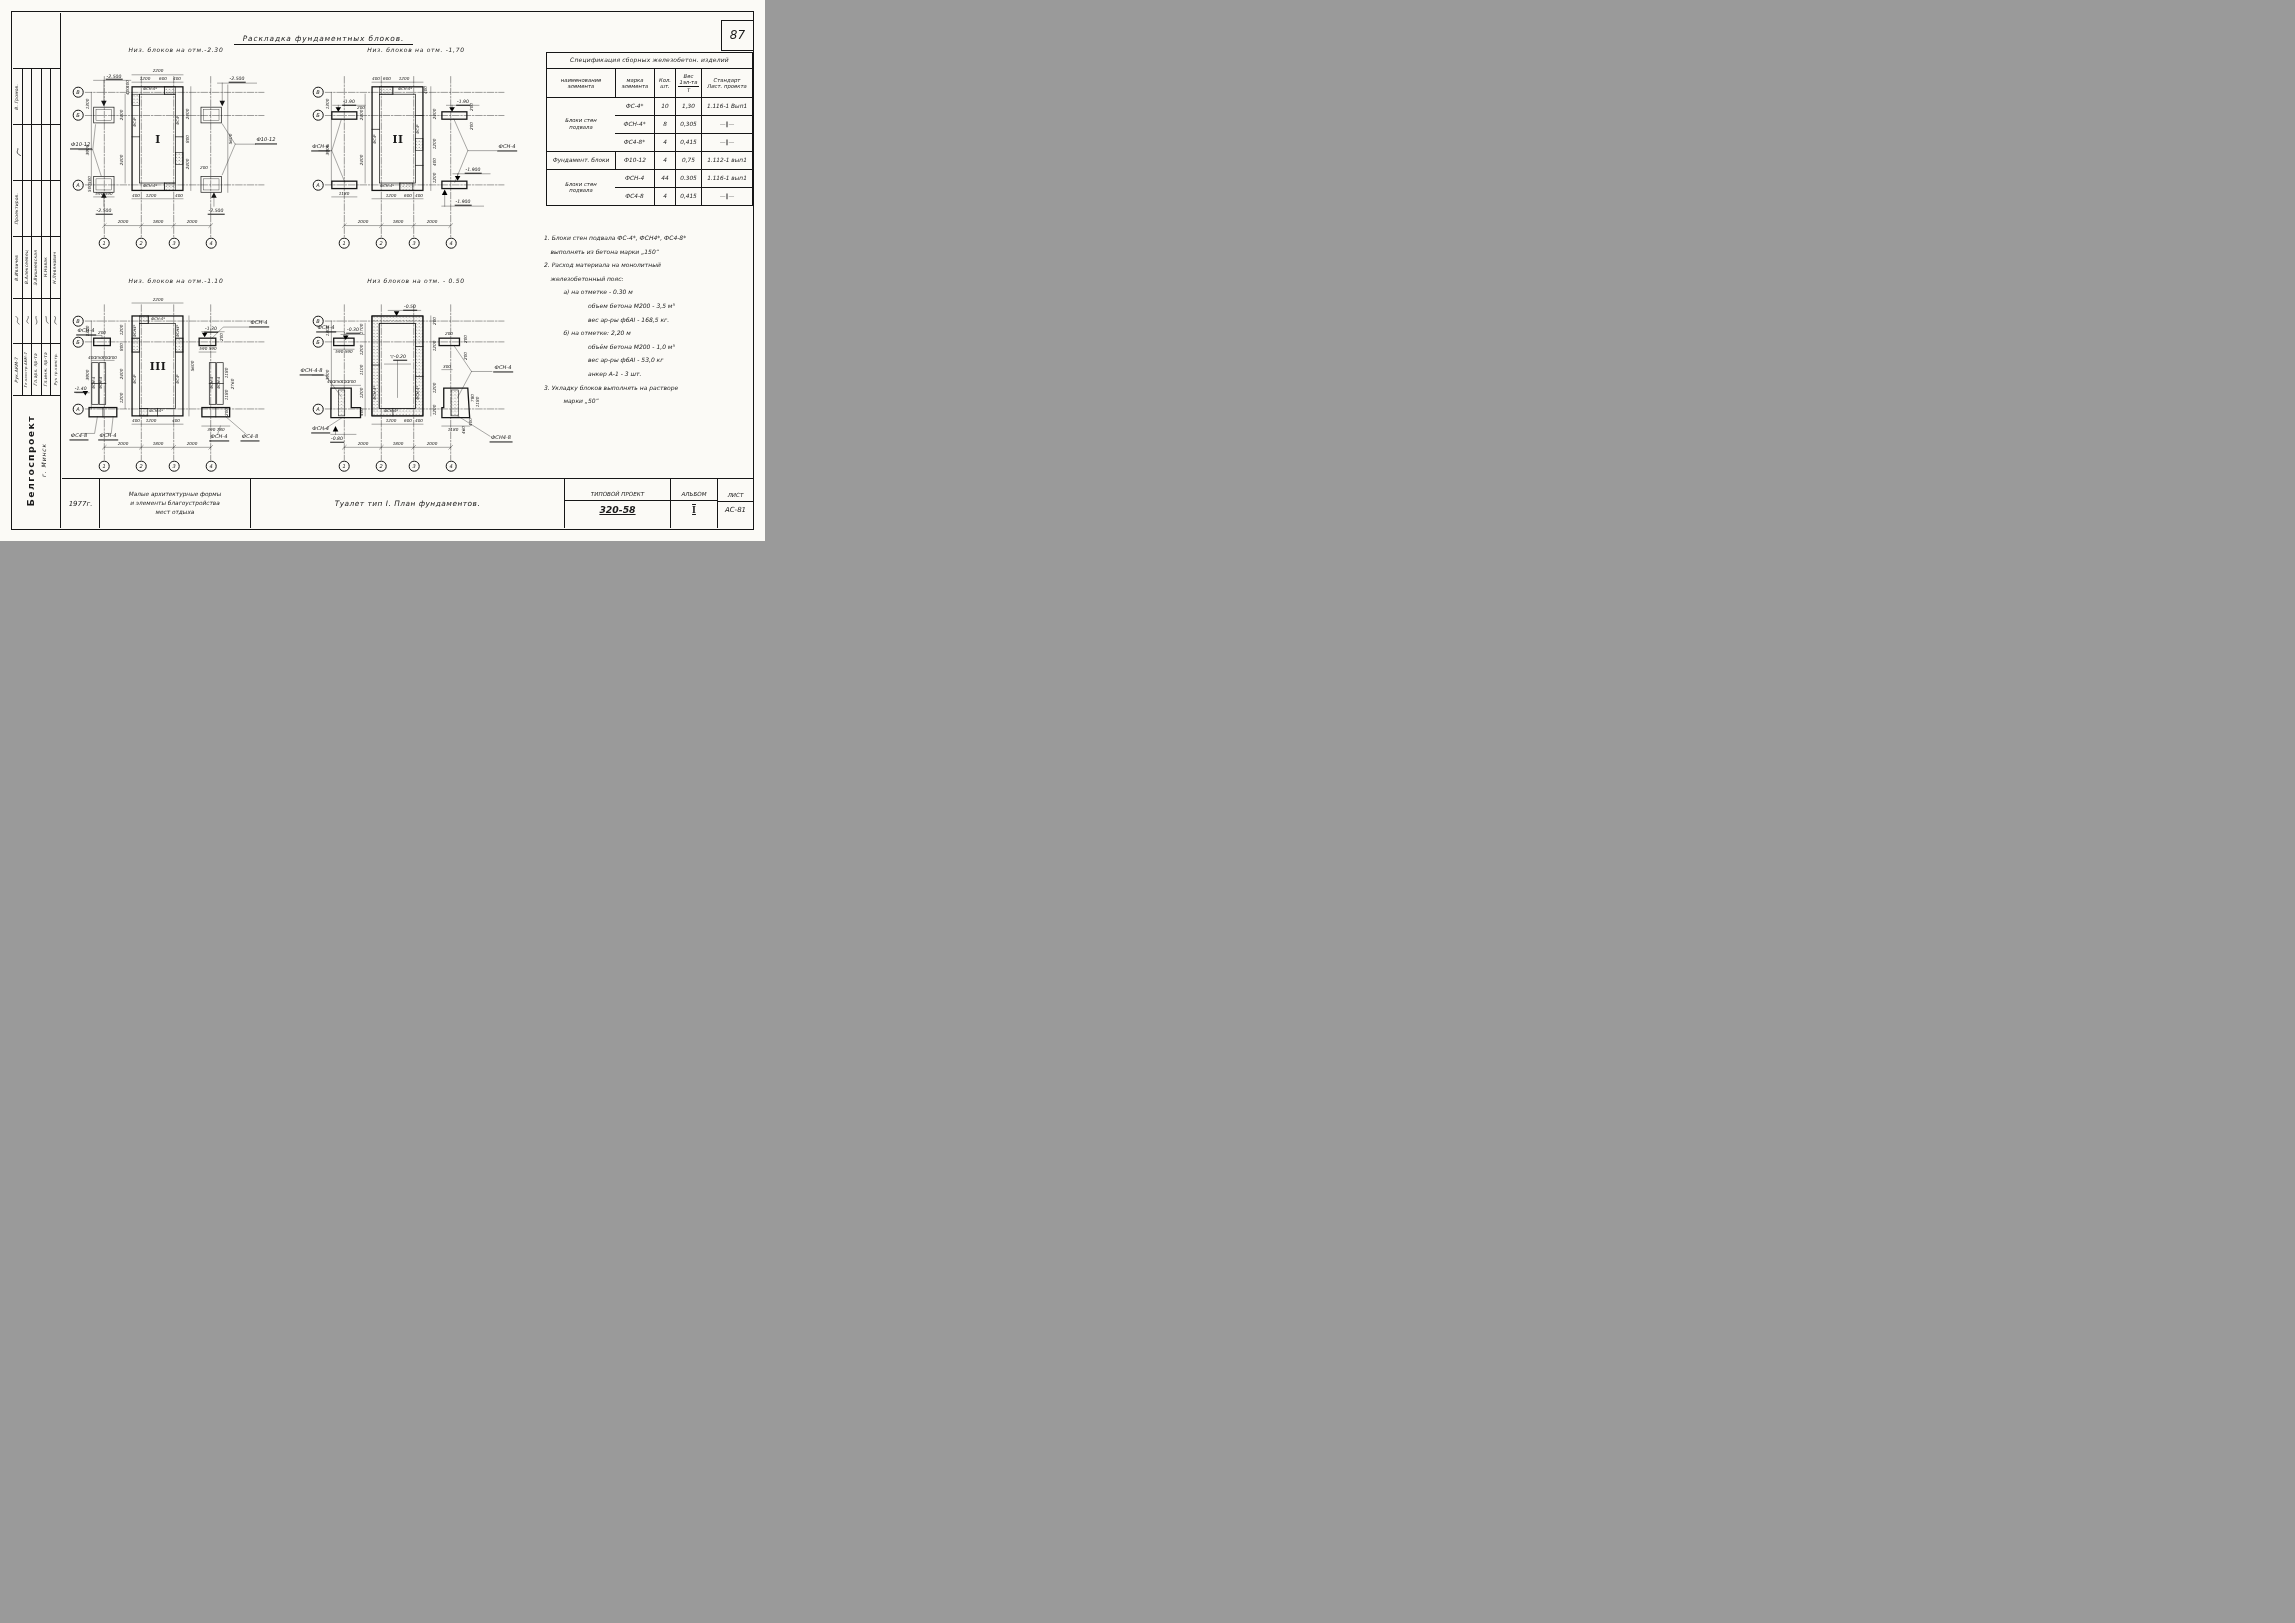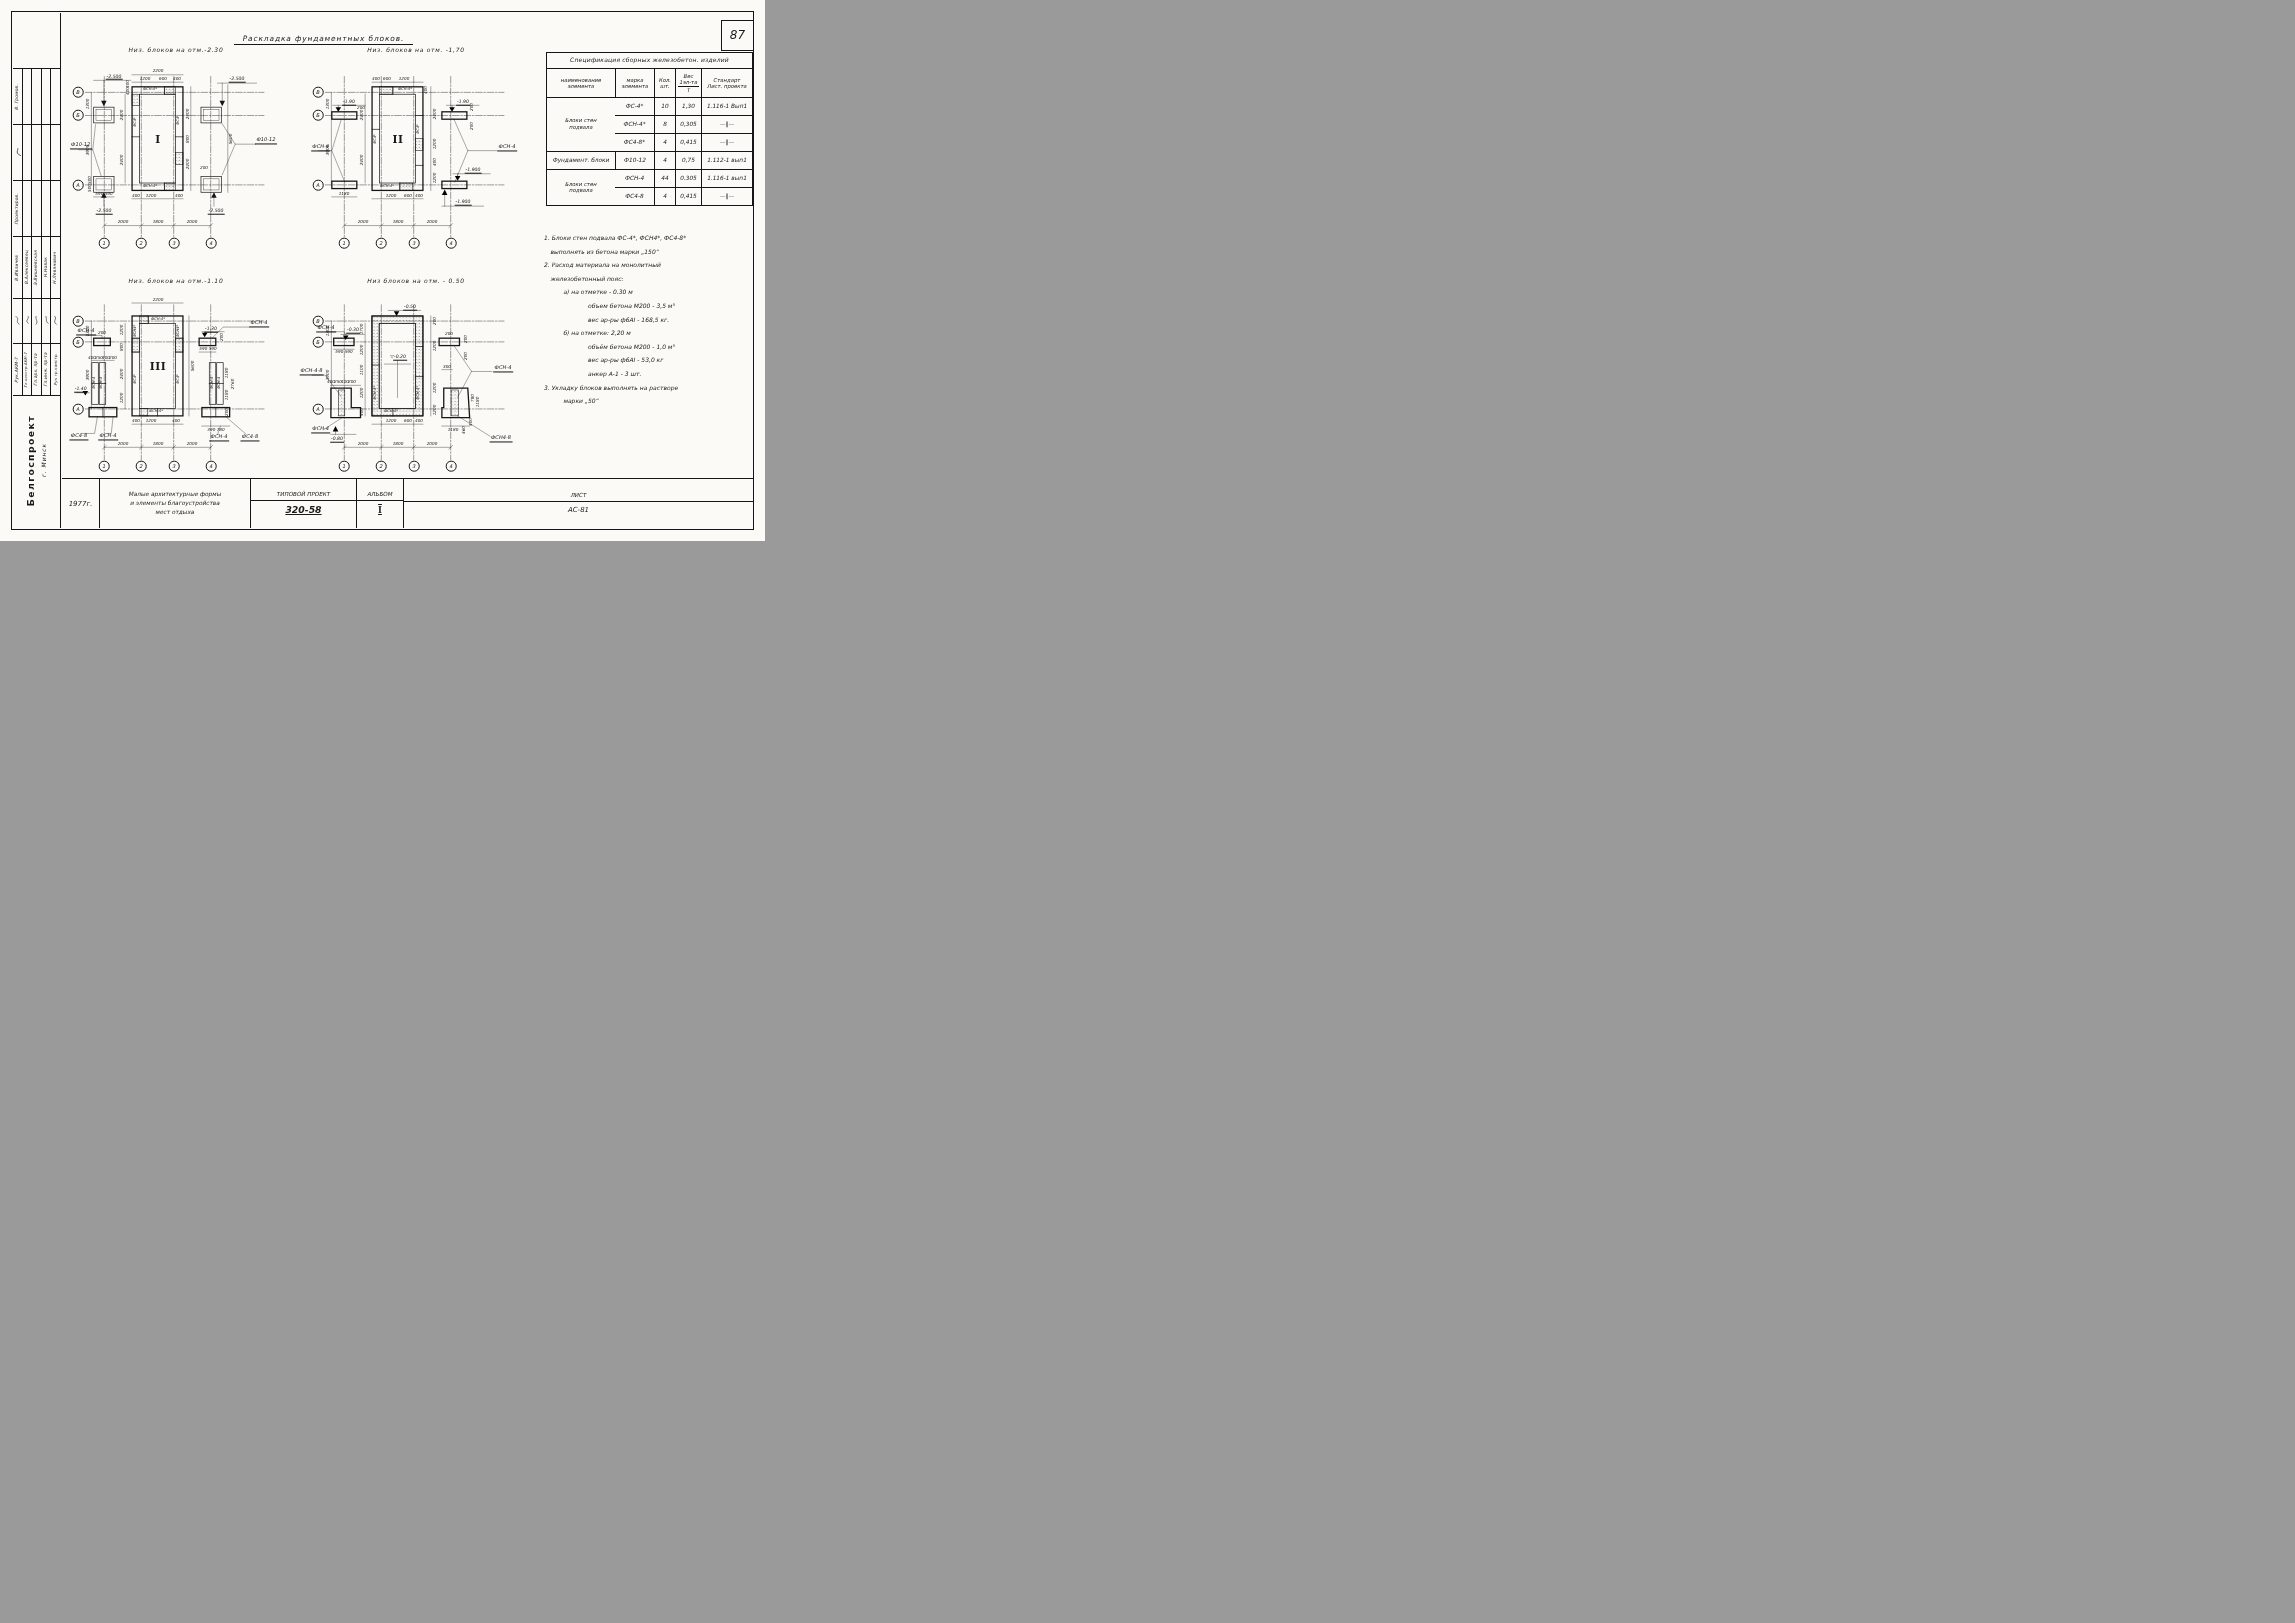--- a/index.html
+++ b/index.html
@@ -585,20 +585,21 @@
     <div class="n2">марки „50”</div>
   </div>
 
   <div class="tblock">
     <div class="tb" style="width:38px;font:italic 7px 'DejaVu Sans';">1977г.</div>
     <div class="tb" style="width:151px;font:italic 5.8px/1.55 'DejaVu Sans';">
       <span>Малые архитектурные формы</span>
         <span>и элементы благоустройства</span>
         <span>мест отдыха</span>
     </div>
+    <div class="tb" style="width:314px;font:italic 7.4px 'DejaVu Sans';letter-spacing:0.5px;">Туалет тип I.  План фундаментов.</div>
     <div class="tb" style="width:106px;">
       <span style="font:italic 5.6px 'DejaVu Sans';border-bottom:0.7px solid #161616;align-self:stretch;padding:2.8px 0;">ТИПОВОЙ ПРОЕКТ</span>
       <span style="font:bold italic 9.3px 'DejaVu Sans';padding:3.7px 0;text-decoration:underline;">320-58</span>
     </div>
     <div class="tb" style="width:47px;">
       <span style="font:italic 5.6px 'DejaVu Sans';border-bottom:0.7px solid #161616;align-self:stretch;padding:2.8px 0;">АЛЬБОМ</span>
       <span style="font:bold 8.3px 'DejaVu Serif';padding:3.7px 0;text-decoration:underline overline;">I</span>
     </div>
     <div class="tb" style="flex:1;">
       <span style="font:italic 5.6px 'DejaVu Sans';border-bottom:0.7px solid #161616;align-self:stretch;padding:2.8px 0;">ЛИСТ</span>

